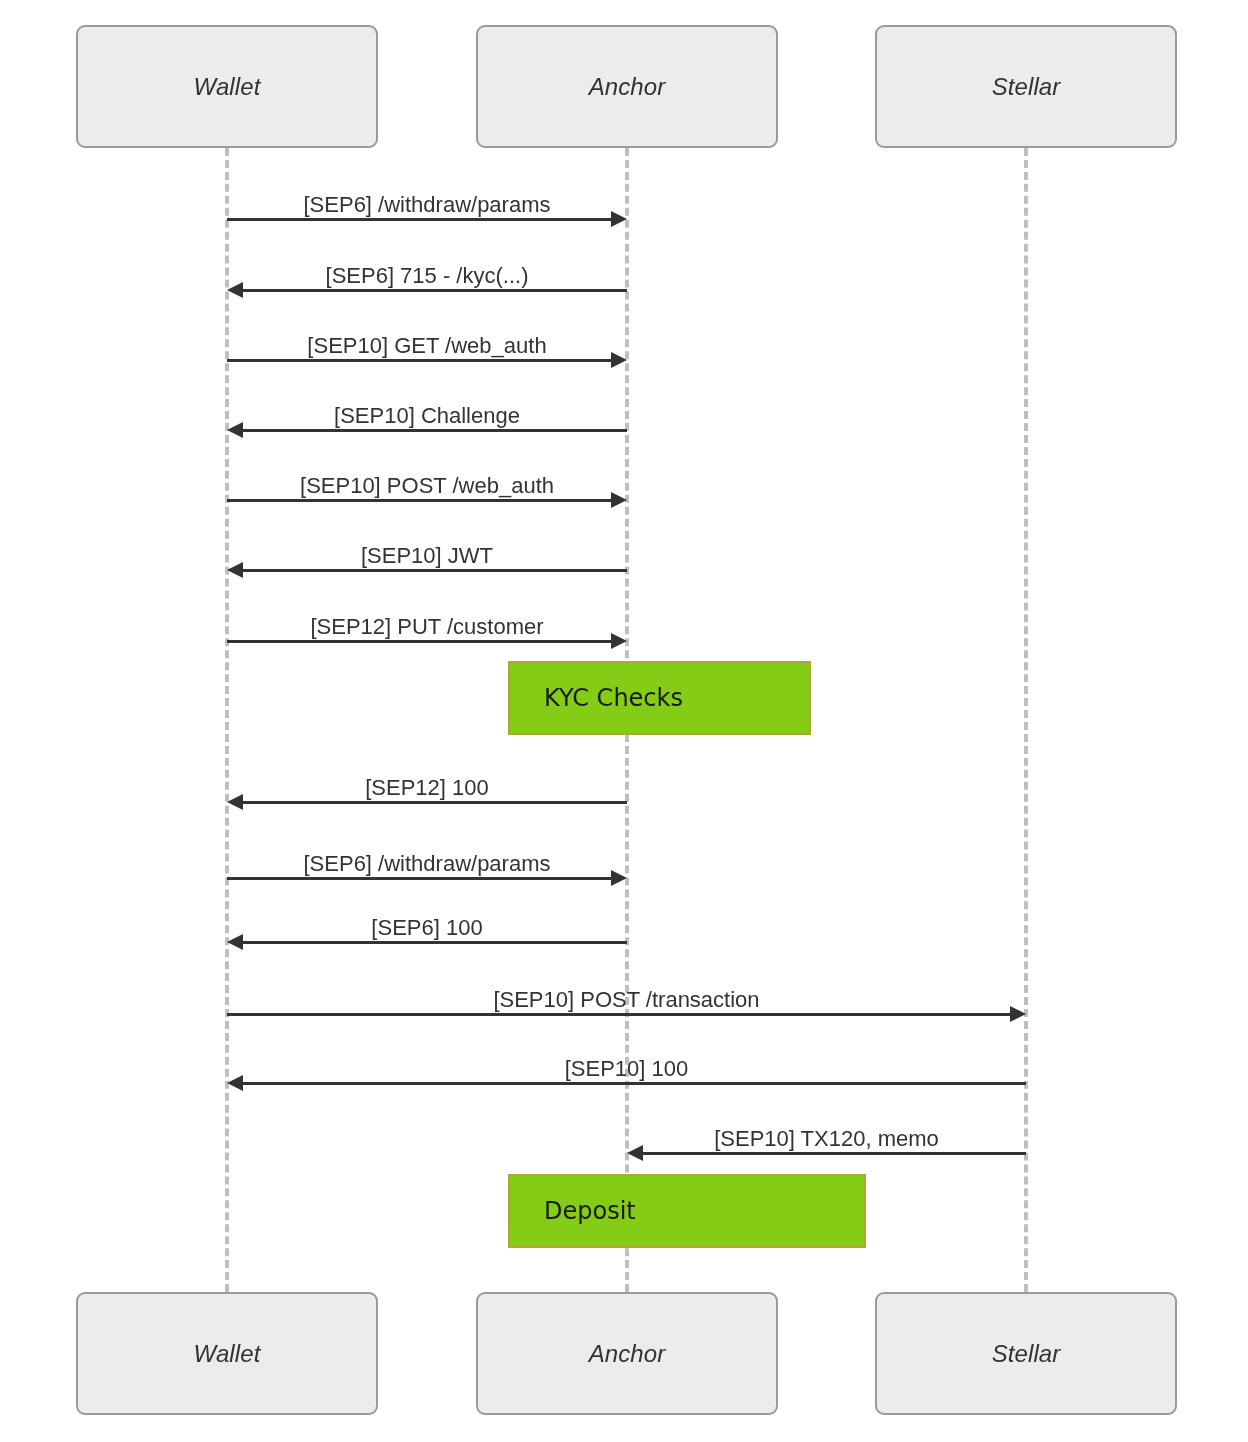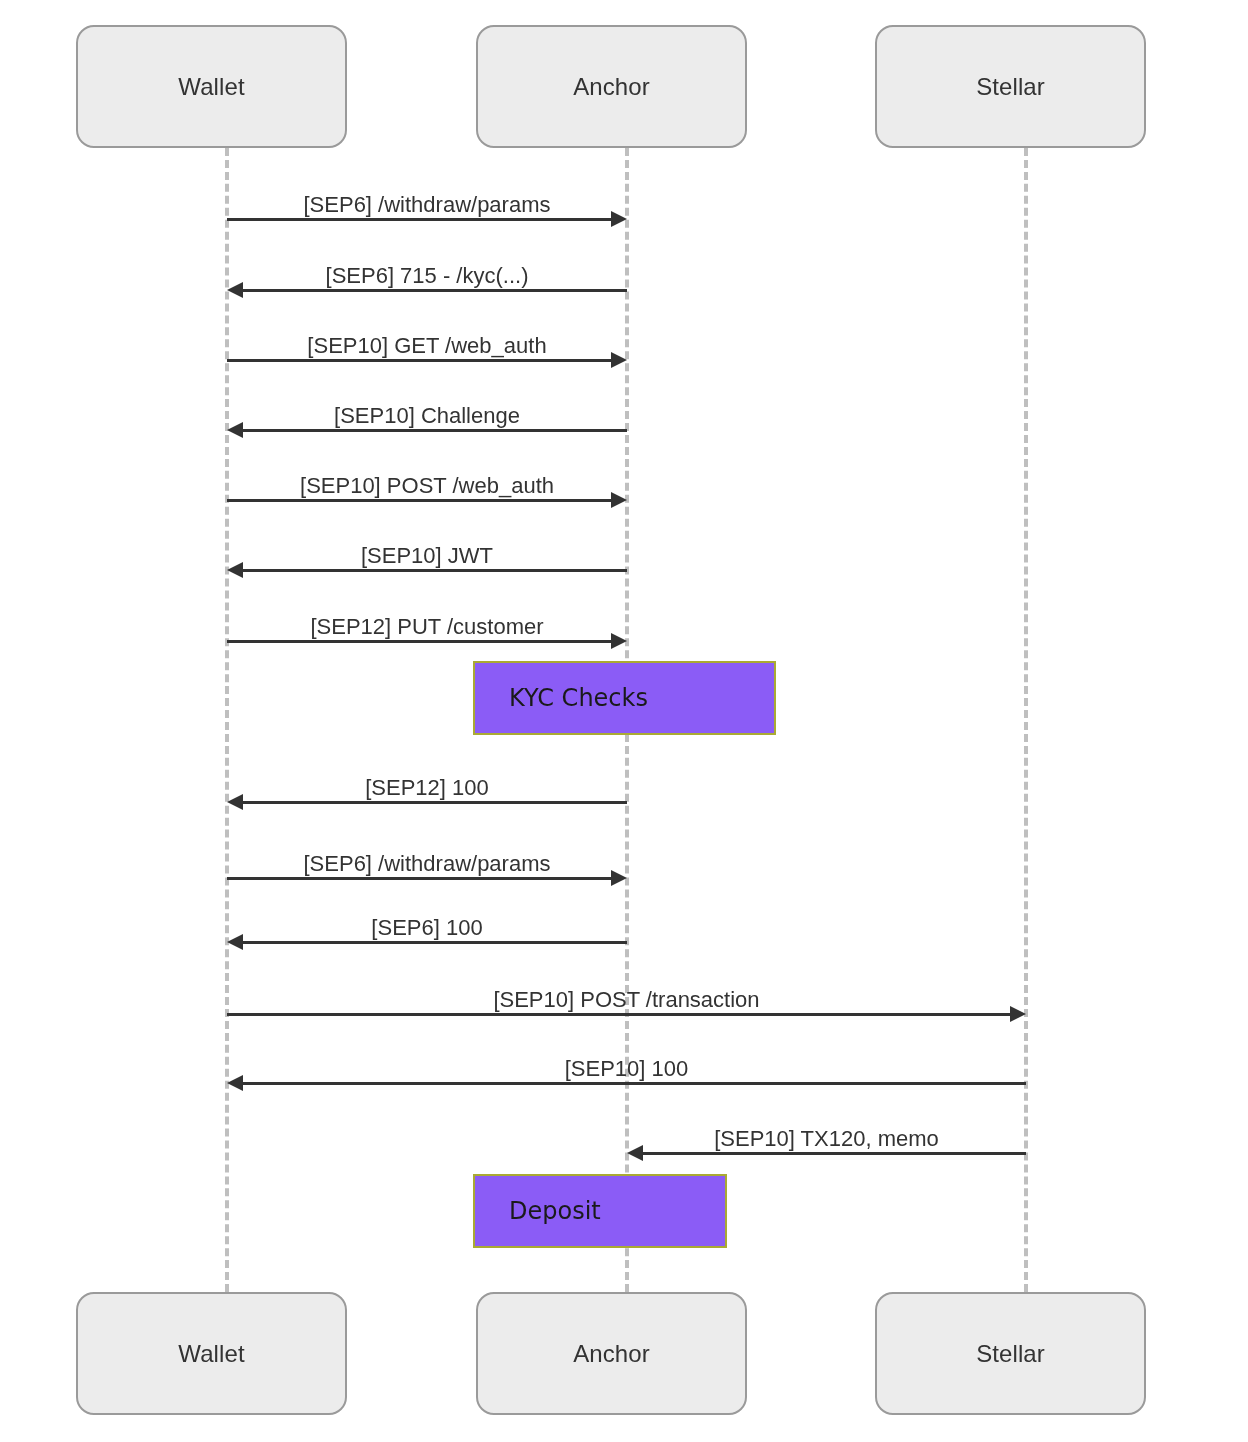--- a/index.html
+++ b/index.html
@@ -16,29 +16,30 @@
     position: relative;
     width: 1248px;
     height: 1442px;
     background: #ffffff;
     overflow: hidden;
   }
 
   
   .actor-box {
     position: absolute;
-    width: 271px;
+    width: 302px;
     height: 123px;
     box-sizing: border-box;
     background: #ECECEC;
     border: 2.5px solid #9A9A9A;
-    border-radius: 18px;
+    border-radius: 9px;
     display: flex;
     align-items: center;
     justify-content: center;
+    font-style: italic;
   }
   .actor-label {
     font-size: 24px;
     color: #333333;
     font-family: "Liberation Sans", sans-serif;
     letter-spacing: .1px;
     line-height: 1;
   }
 
   
@@ -87,24 +88,25 @@
     color: #333333;
     white-space: nowrap;
     line-height: 1.15;
     font-family: "Liberation Sans", sans-serif;
   }
 
   
   .note {
     position: absolute;
     box-sizing: border-box;
-    background: #8b5cf6;
+    background: #84cc16;
     border: 2.5px solid #AAAA33;
     display: flex;
     align-items: center;
+    margin-left: 35px;
   }
   .note-label {
     font-size: 24px;
     color: #1A1A1A;
     padding-left: 34px;
     font-family: "DejaVu Sans", sans-serif;
     line-height: 1;
   }
 </style>
 </head>
@@ -188,21 +190,21 @@
   </div>
   <div class="msg to-left" id="msg-12" style="left: 627px; top: 1152px; width: 399px;">
     <span class="caption">[SEP10] TX120, memo</span>
     <span class="line" style="width: 385px; left: 14px;"></span>
     <span class="head"></span>
   </div>
 
   <div class="note" id="note-0" style="left: 473px; top: 661px; width: 303px; height: 74px;">
     <span class="note-label">KYC Checks</span>
   </div>
-  <div class="note" id="note-1" style="left: 473px; top: 1174px; width: 254px; height: 74px;">
+  <div class="note" id="note-1" style="left: 473px; top: 1174px; width: 358px; height: 74px;">
     <span class="note-label">Deposit</span>
   </div>
 
   <div class="actor-box" id="actor-bot-0" style="left: 76px; top: 1292px;">
     <span class="actor-label">Wallet</span>
   </div>
   <div class="actor-box" id="actor-bot-1" style="left: 476px; top: 1292px;">
     <span class="actor-label">Anchor</span>
   </div>
   <div class="actor-box" id="actor-bot-2" style="left: 875px; top: 1292px;">

